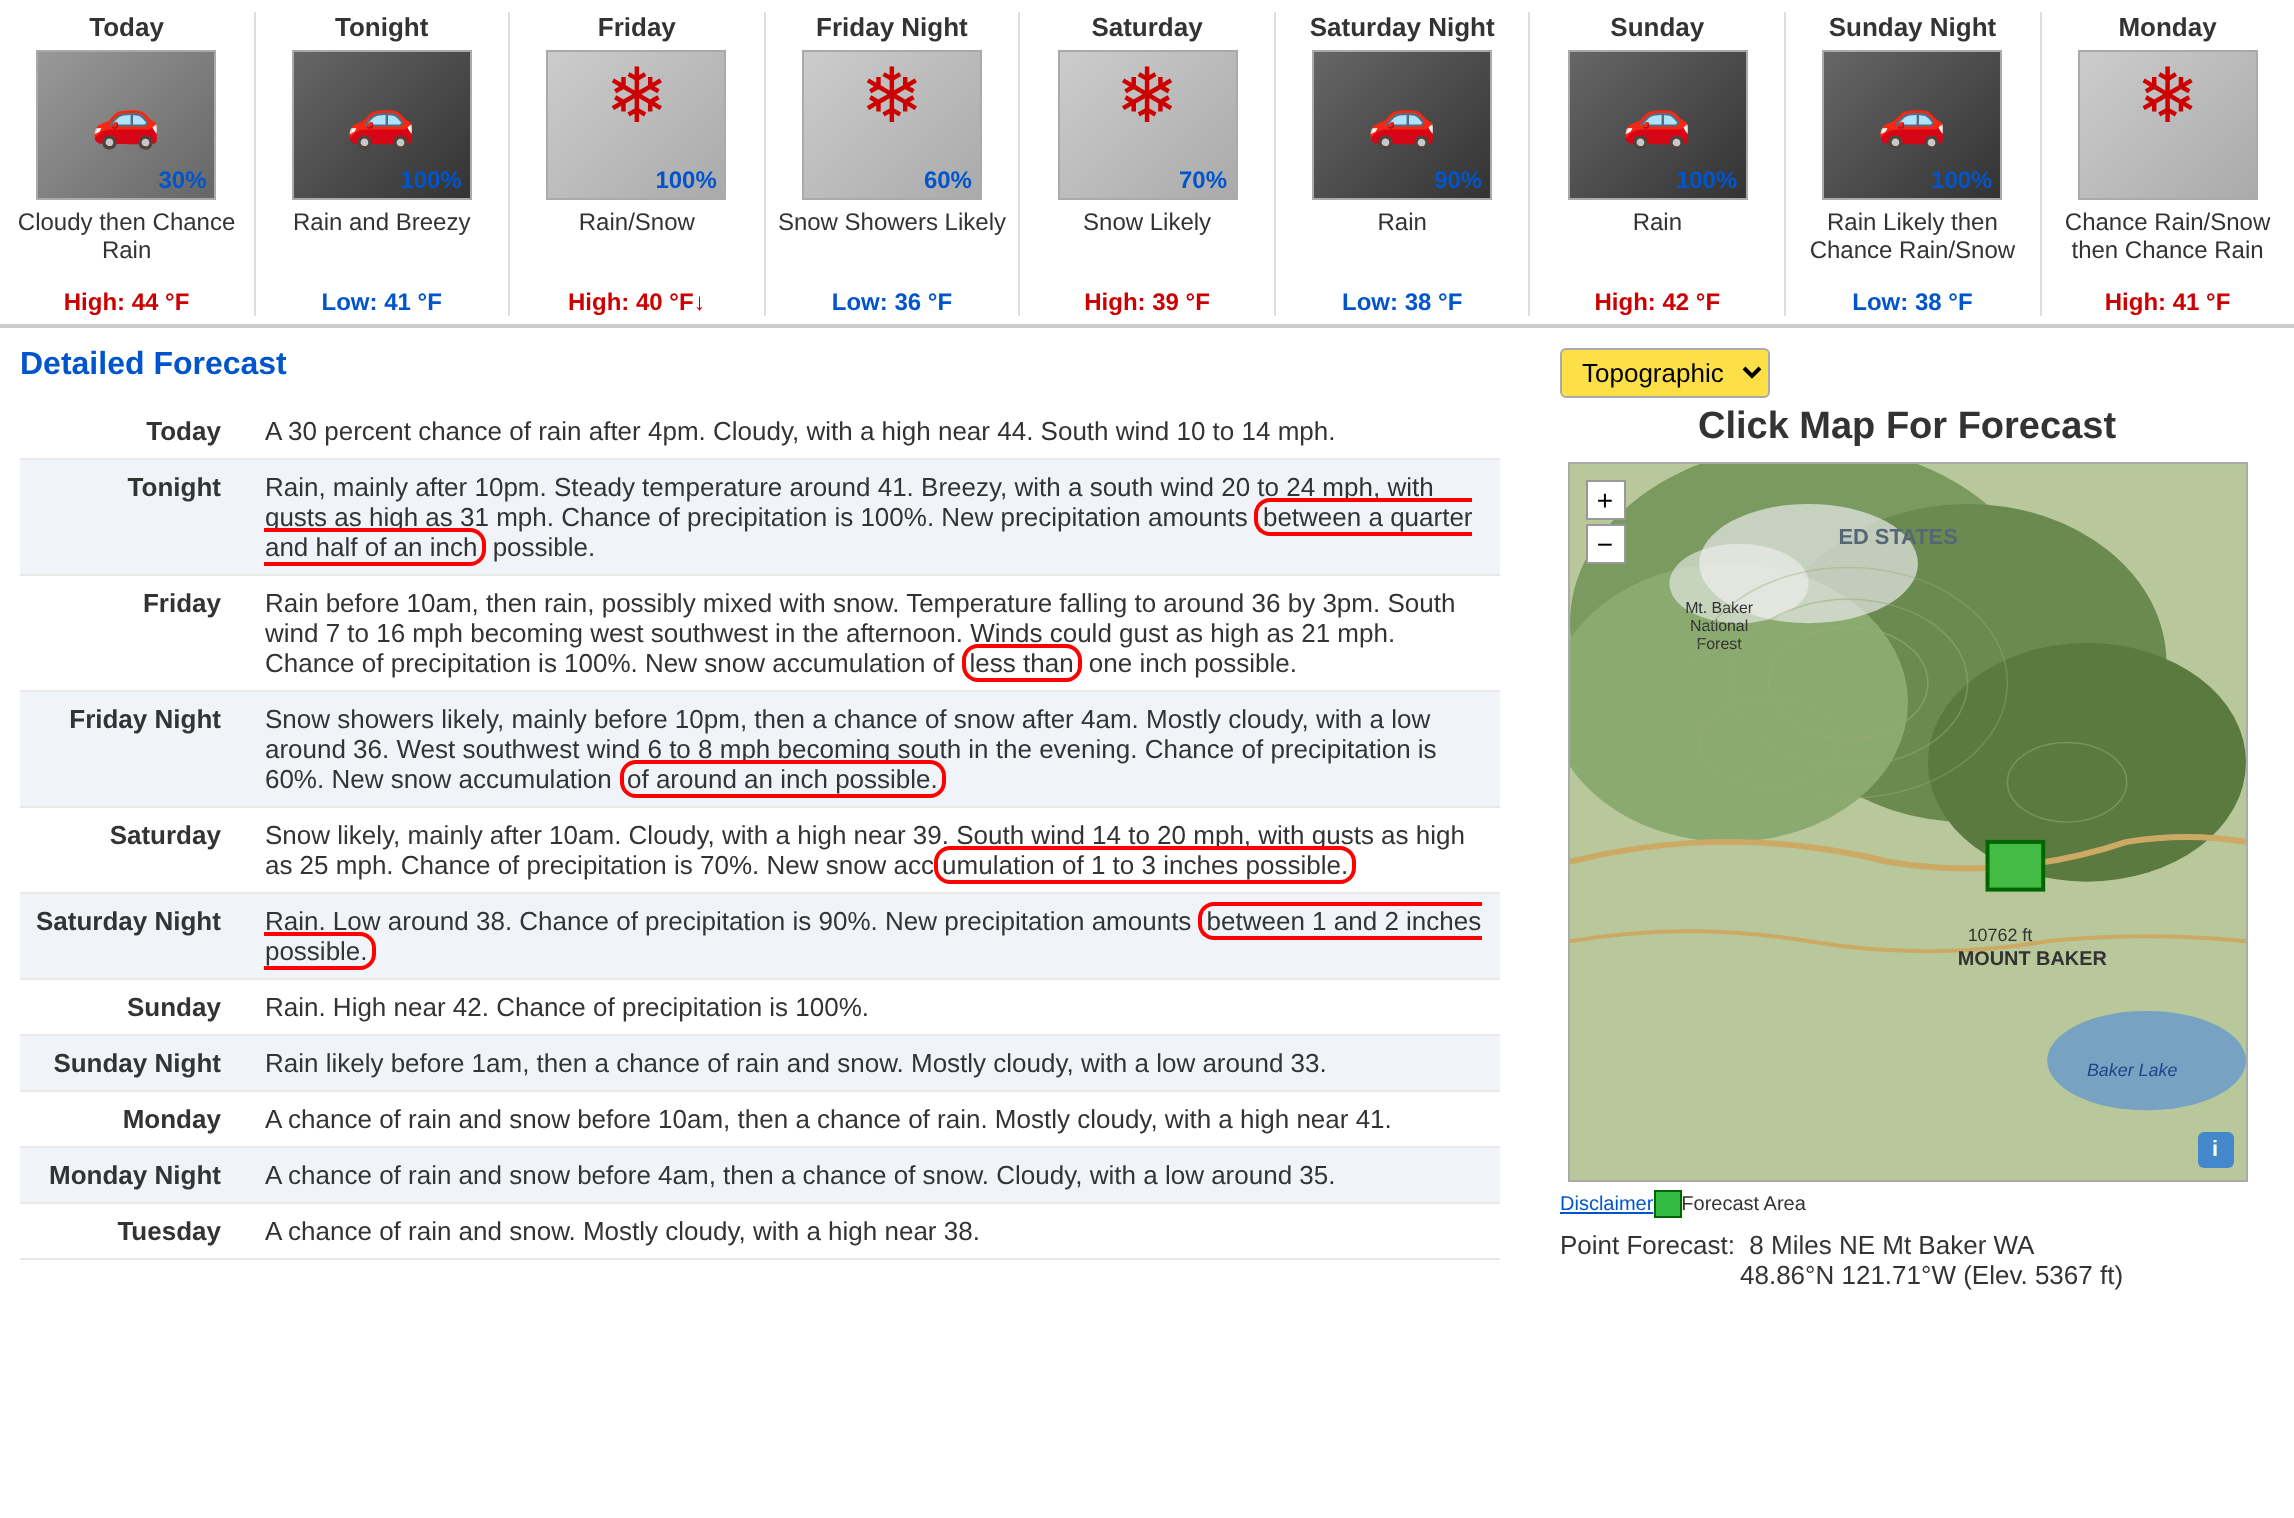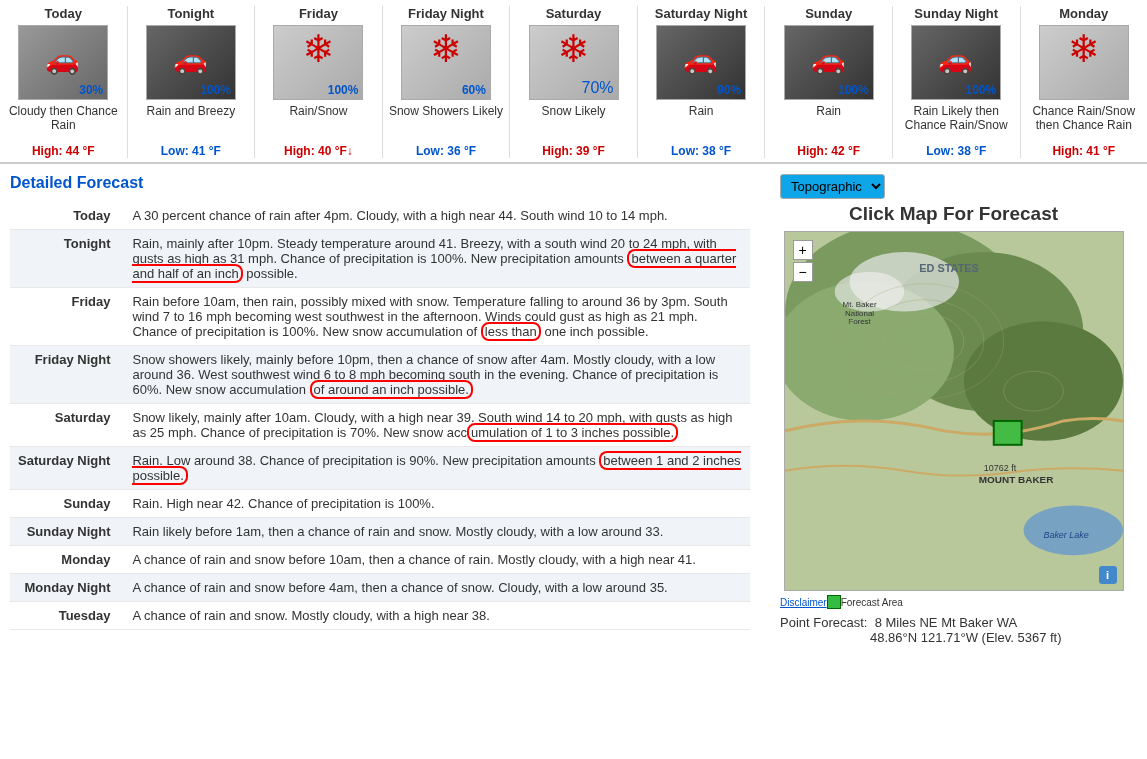--- a/index.html
+++ b/index.html
@@ -95,21 +95,21 @@
       gap: 8px;
       margin-bottom: 4px;
       align-self: flex-start;
       margin-left: 10px;
     }
     .map-dropdown {
       padding: 3px 6px;
       font-size: 13px;
       border: 1px solid #aaa;
       border-radius: 3px;
-      background: #0ea5e9;
+      background: #fde047;
       cursor: pointer;
     }
     .click-map-label {
       font-weight: bold;
       font-size: 19px;
       text-align: center;
       margin-bottom: 6px;
     }
     .map-container {
       width: 340px;
@@ -220,21 +220,21 @@
       <span style="position:absolute;top:4px;left:50%;transform:translateX(-50%);font-size:38px;color:#cc0000;line-height:1;">❄</span>
       <span style="position:absolute;bottom:2px;right:4px;font-size:12px;font-weight:bold;color:#0055cc;">60%</span>
     </div>
     <div class="weather-desc">Snow Showers Likely</div>
     <div class="temp-low">Low: 36 °F</div>
   </div>
     <div class="forecast-day">
     <span class="day-label">Saturday</span>
     <div style="width:90px;height:75px;margin:0 auto 4px auto;position:relative;overflow:hidden;background: linear-gradient(135deg, #ccc 0%, #aaa 100%); position:relative;border:1px solid #aaa;">
       <span style="position:absolute;top:4px;left:50%;transform:translateX(-50%);font-size:38px;color:#cc0000;line-height:1;">❄</span>
-      <span style="position:absolute;bottom:2px;right:4px;font-size:16px;font-weight:normal;color:#0055cc;">70%</span>
+      <span style="position:absolute;bottom:2px;right:4px;font-size:12px;font-weight:bold;color:#0055cc;">70%</span>
     </div>
     <div class="weather-desc">Snow Likely</div>
     <div class="temp-high">High: 39 °F</div>
   </div>
     <div class="forecast-day">
     <span class="day-label">Saturday Night</span>
     <div style="width:90px;height:75px;margin:0 auto 4px auto;position:relative;overflow:hidden;background: linear-gradient(135deg, #666 0%, #333 100%);border:1px solid #aaa;">
       <span style="position:absolute;top:50%;left:50%;transform:translate(-50%,-60%);font-size:28px;color:#888;line-height:1;">🚗</span>
       <span style="position:absolute;bottom:2px;right:4px;font-size:12px;font-weight:bold;color:#0055cc;">90%</span>
     </div>

